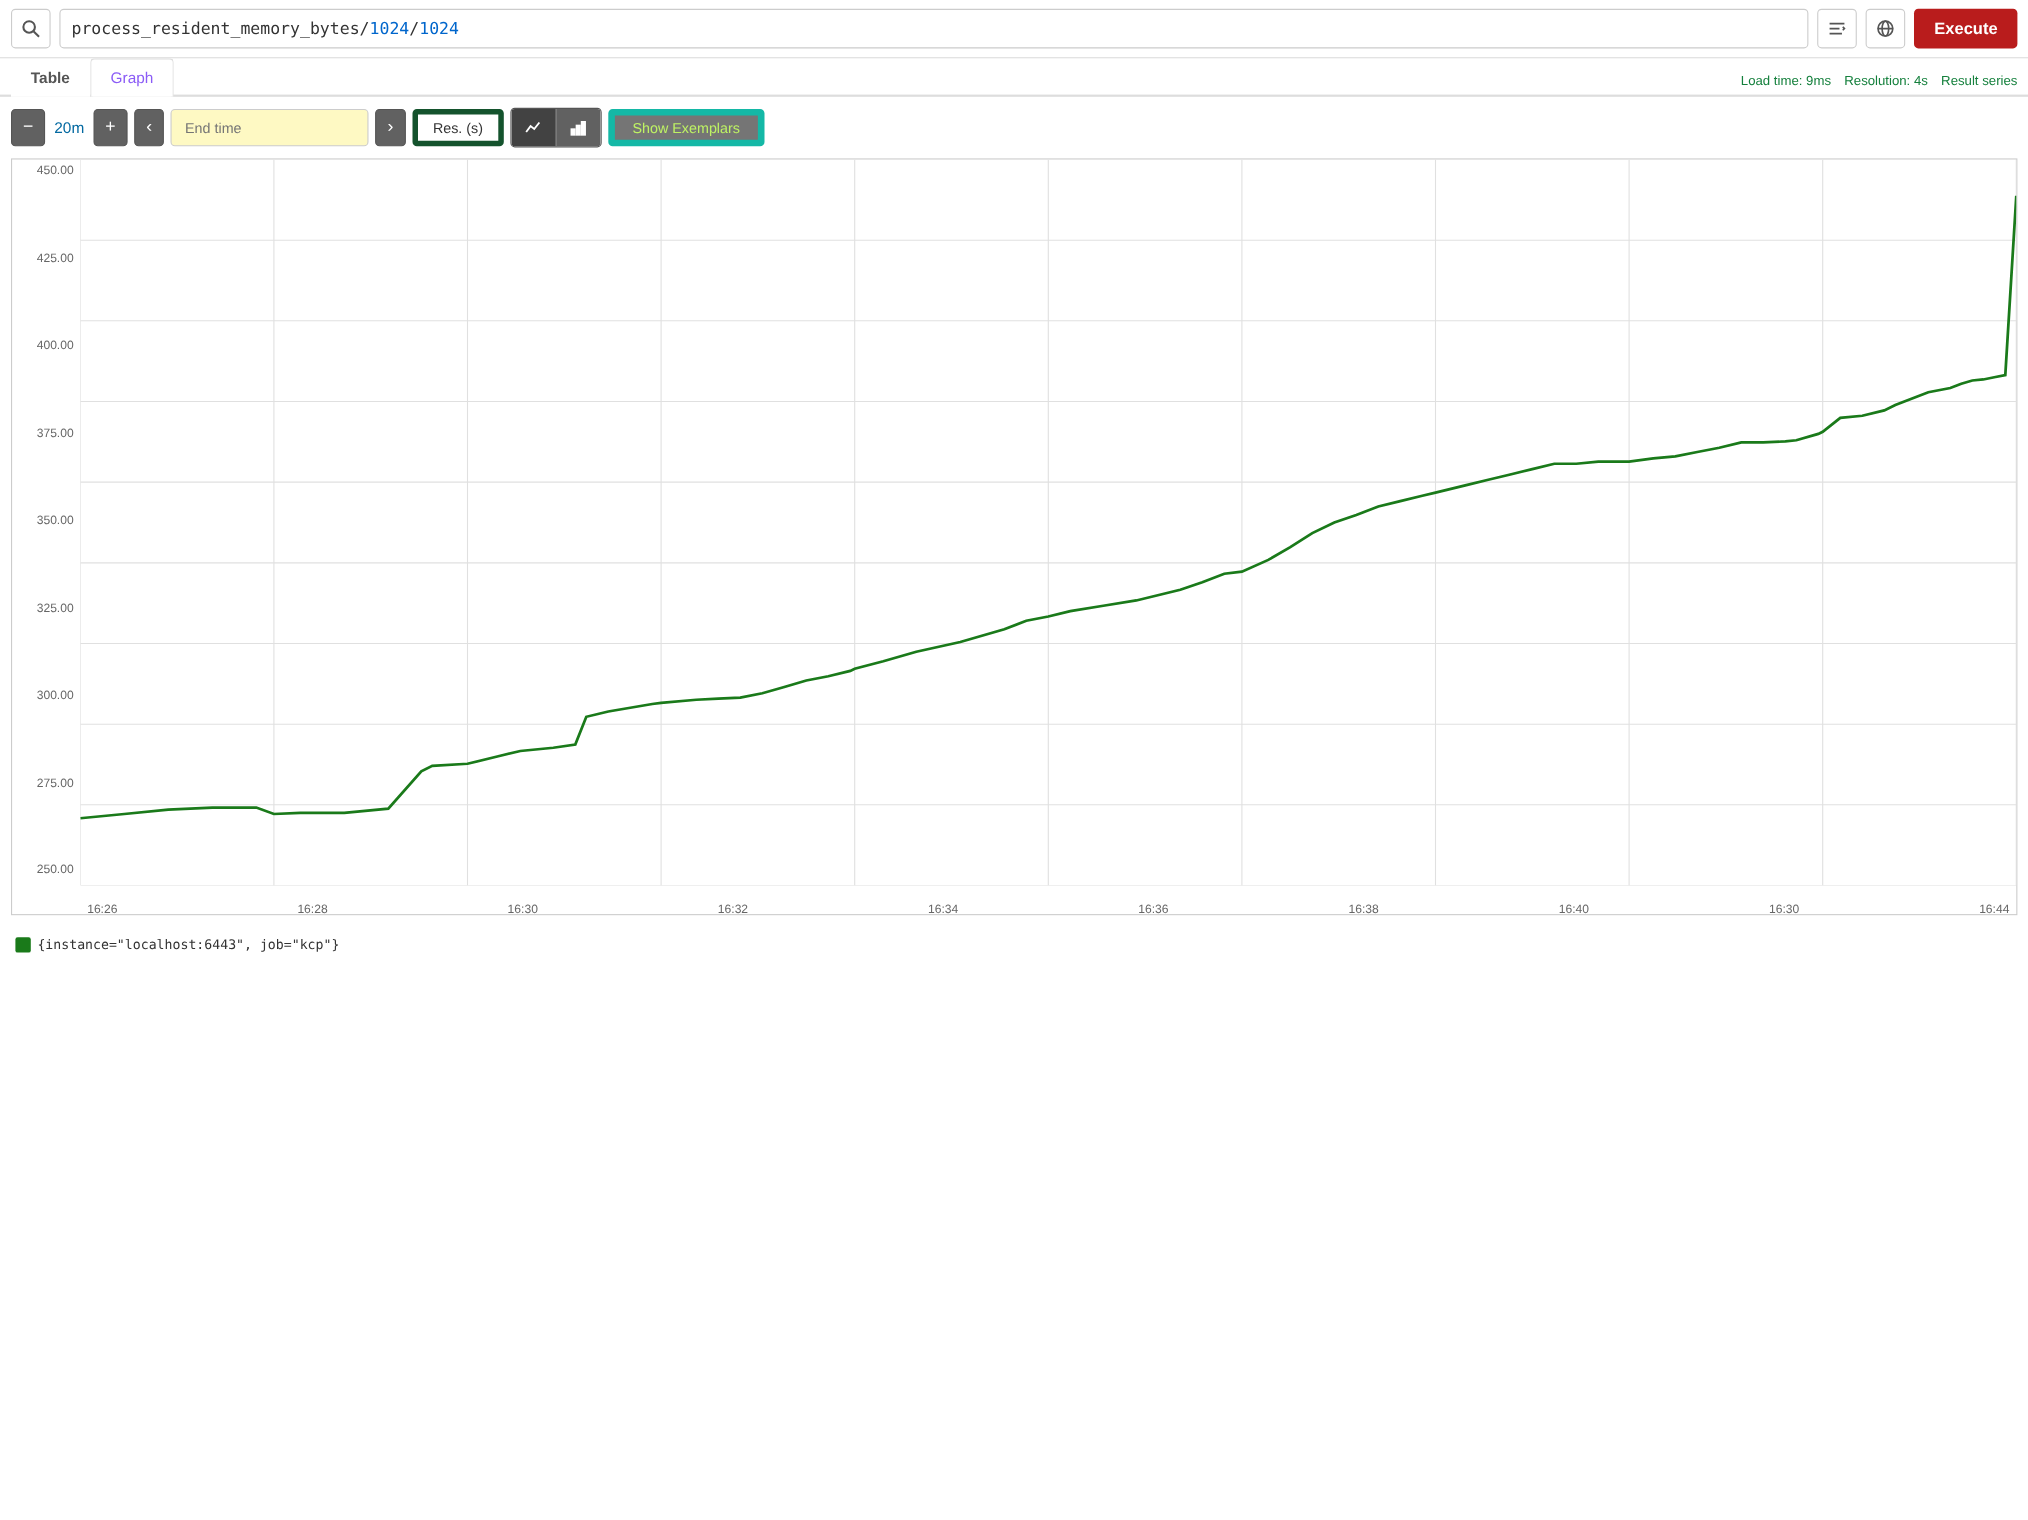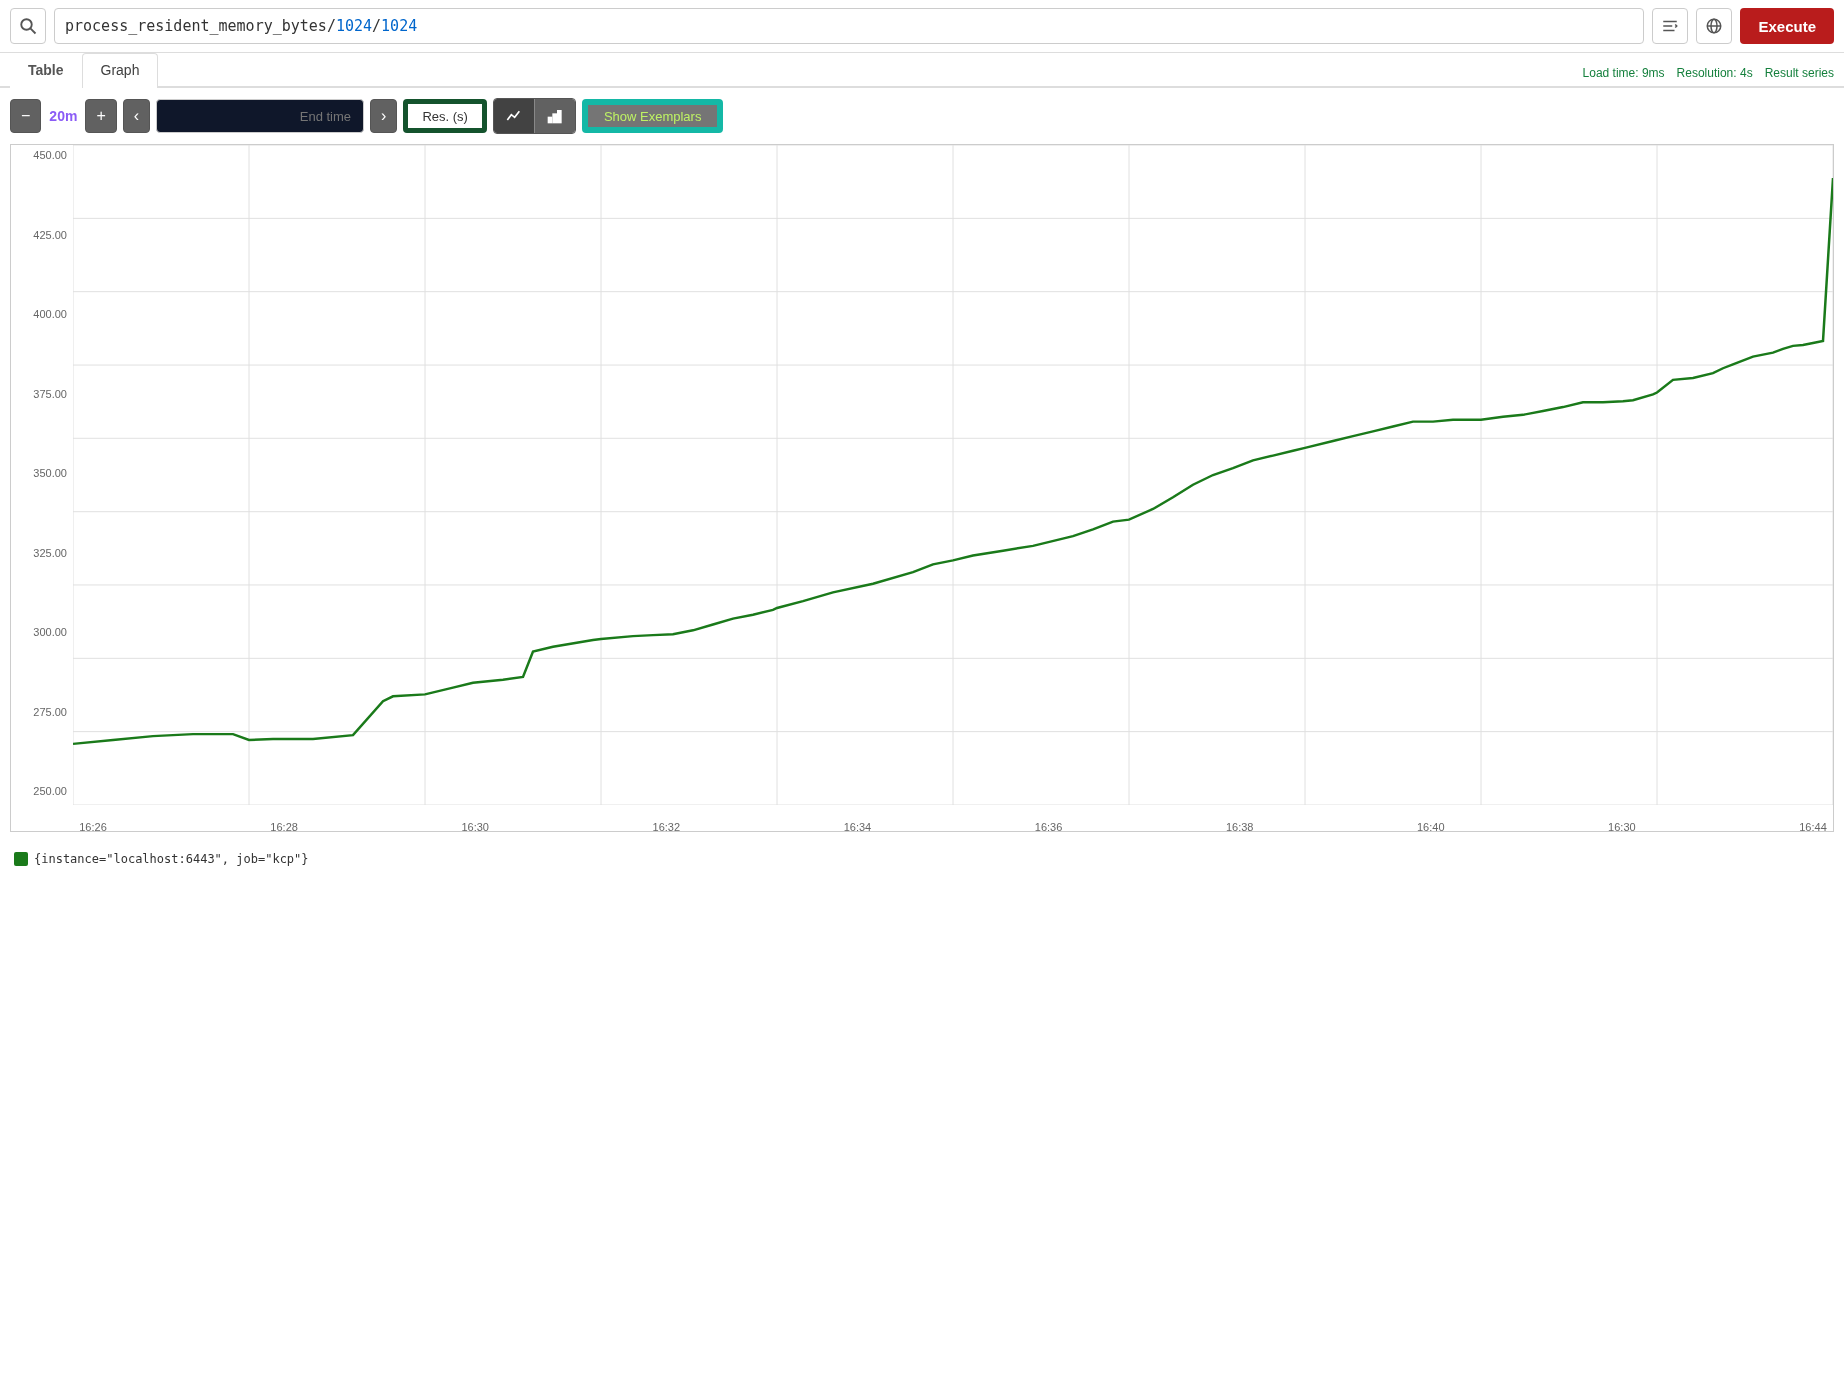--- a/index.html
+++ b/index.html
@@ -52,21 +52,21 @@
       padding: 8px 18px 10px;
       cursor: pointer;
       font-size: 14px;
       color: #555;
       border: 1px solid transparent;
       border-bottom: none;
       margin-bottom: -2px;
       background: #fff;
     }
     .tab.active {
-      color: #404040;
+      color: #8b5cf6;
       border-color: #ddd #ddd #fff;
       border-radius: 4px 4px 0 0;
     }
     .tab:first-child { border: none; border-bottom: none; }
     .tab:first-child.active { color: #1a73e8; }
 
     .tab-table { font-size: 14px; font-weight: bold; }
     .tab-graph { font-size: 14px; }
 
     .controls-row {
@@ -81,34 +81,34 @@
       border-radius: 4px;
       background: #616161;
       color: #fff;
       cursor: pointer;
       display: flex; align-items: center; justify-content: center;
       font-size: 16px;
       padding: 0 10px;
     }
     .duration-label {
       font-size: 14px;
-      color: #8b5cf6;
-      font-weight: bold;
+      color: #0369a1;
+      font-weight: normal;
       padding: 0 2px;
     }
     .end-time-input {
       height: 34px;
       border: 1px solid #ccc;
       border-radius: 4px;
       padding: 0 12px;
       font-size: 13px;
       color: #888;
-      width: 208px;
-      text-align: right;
-      background: #0f172a;
+      width: 180px;
+      text-align: left;
+      background: #fef9c3;
     }
     .res-btn {
       height: 34px;
       border: 5px solid #14532d;
       border-radius: 4px;
       background: #fff;
       color: #333;
       cursor: pointer;
       padding: 0 14px;
       font-size: 13px;

